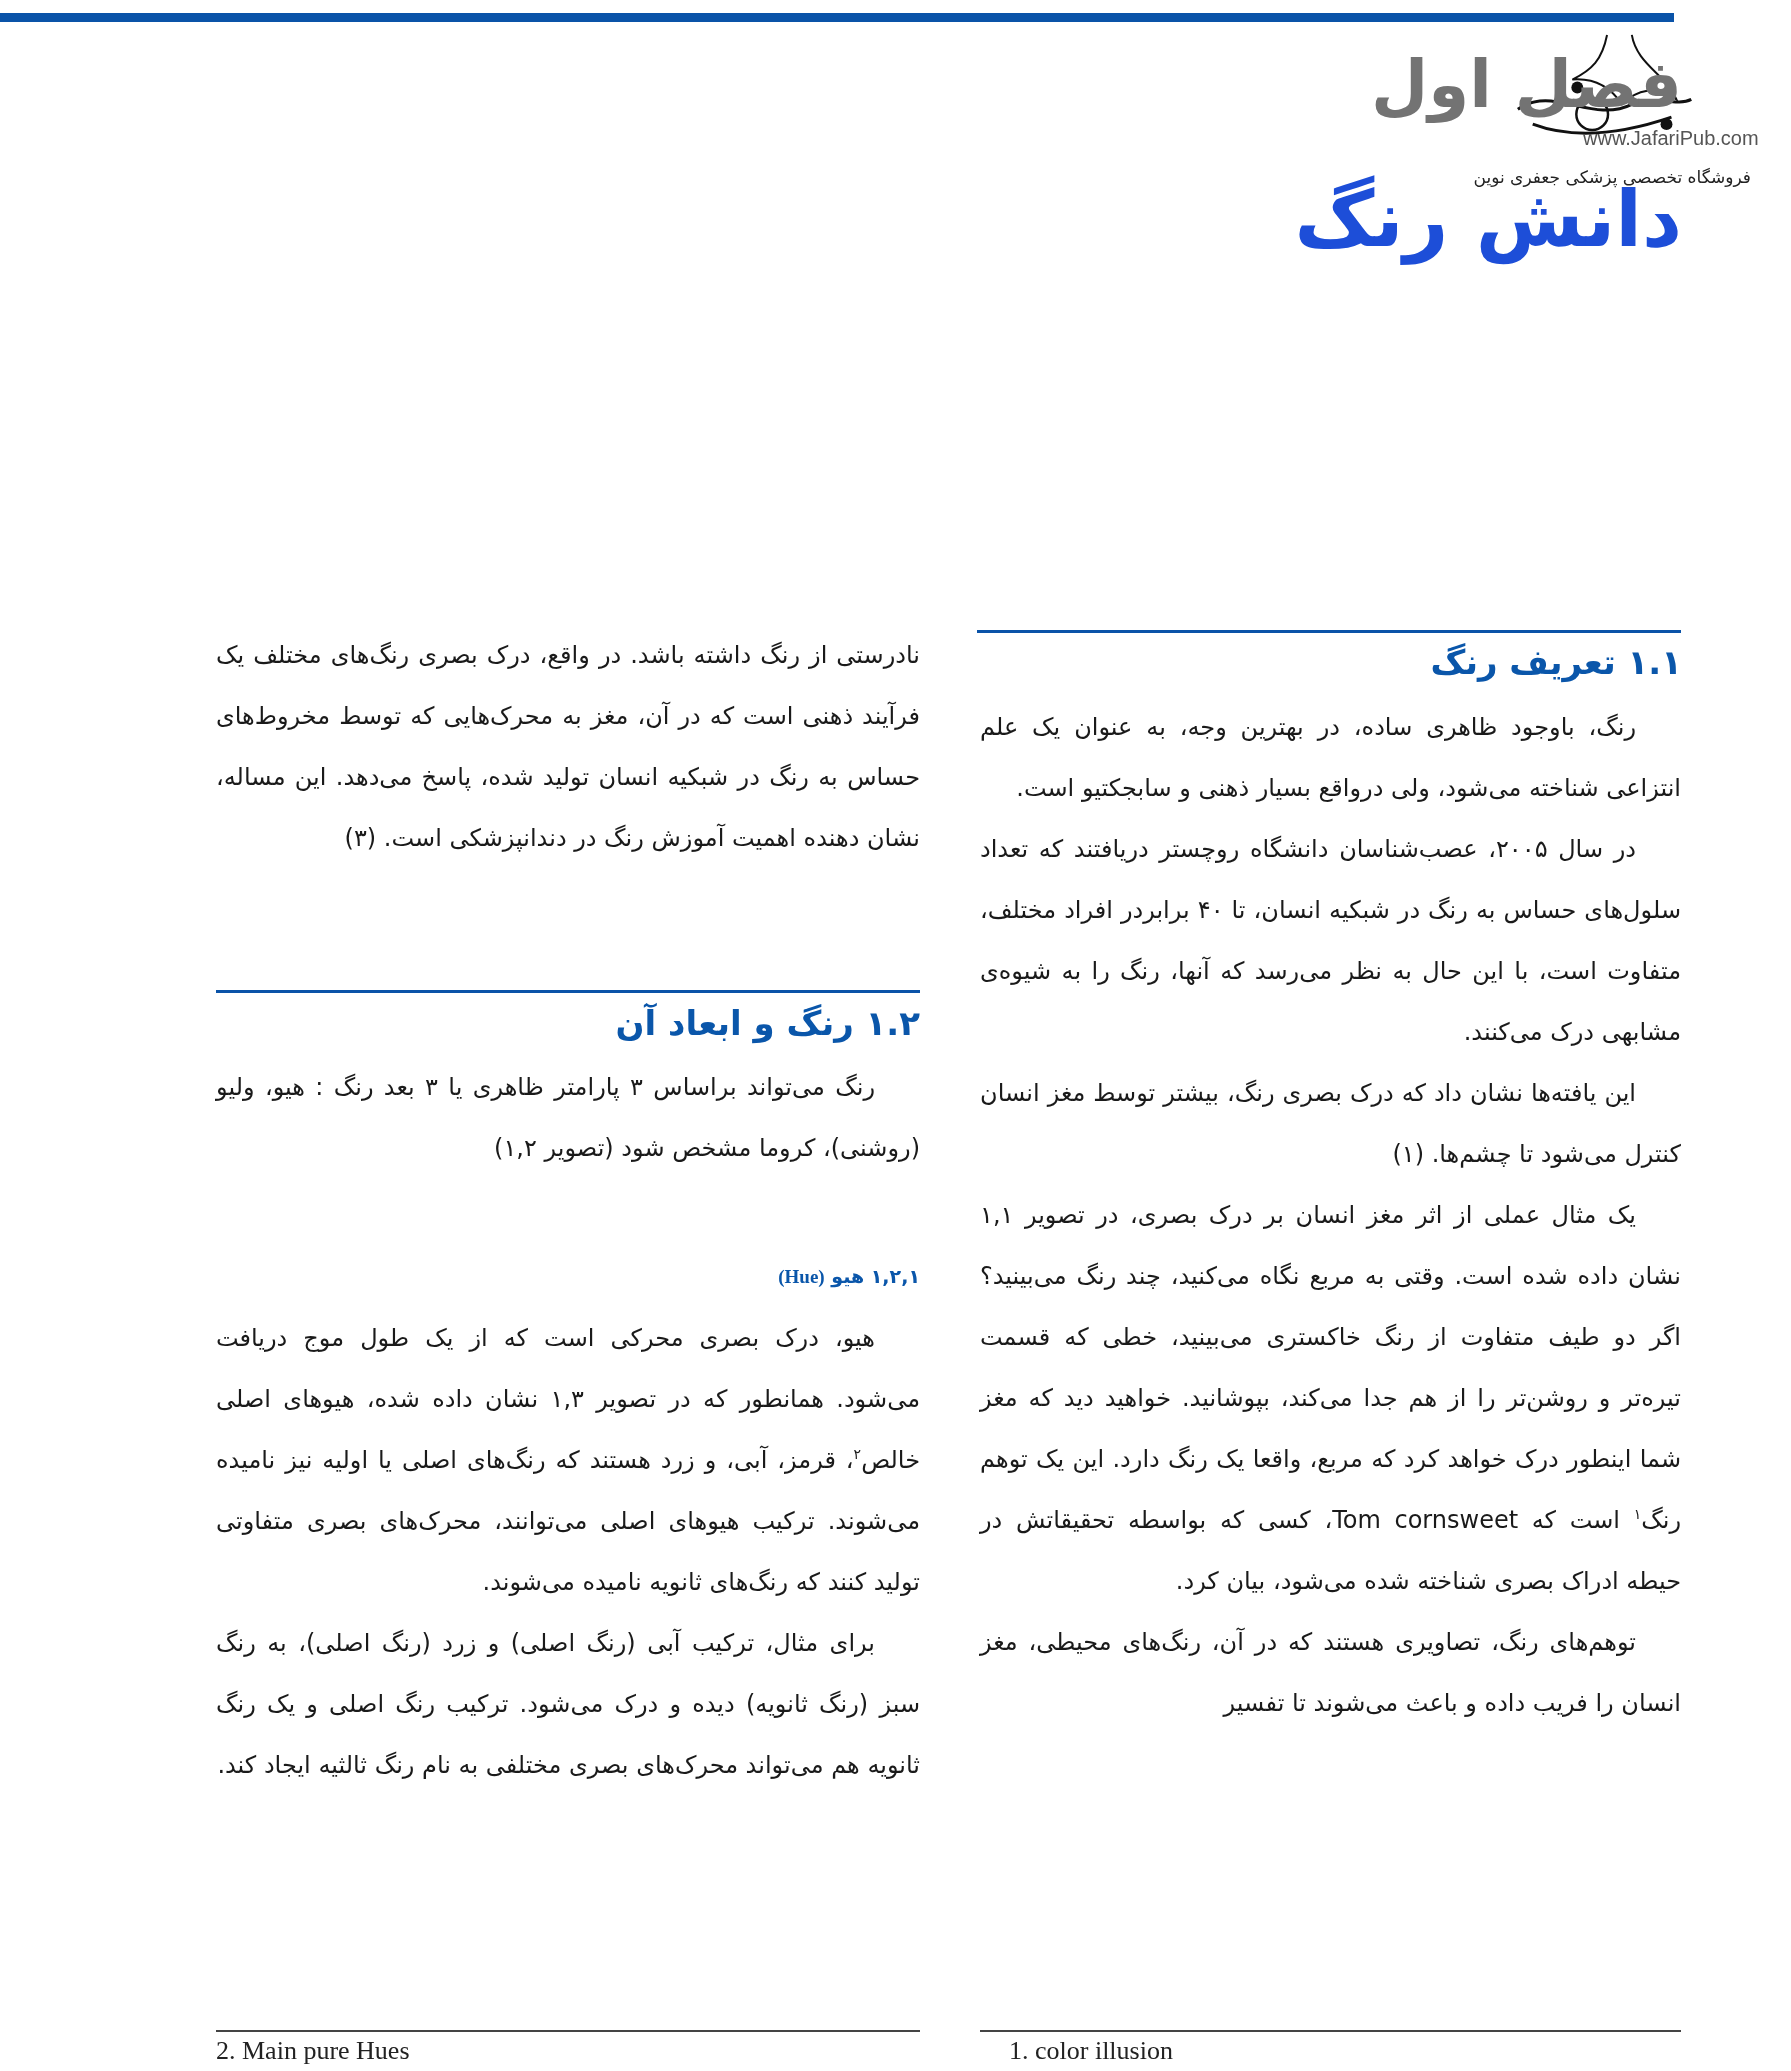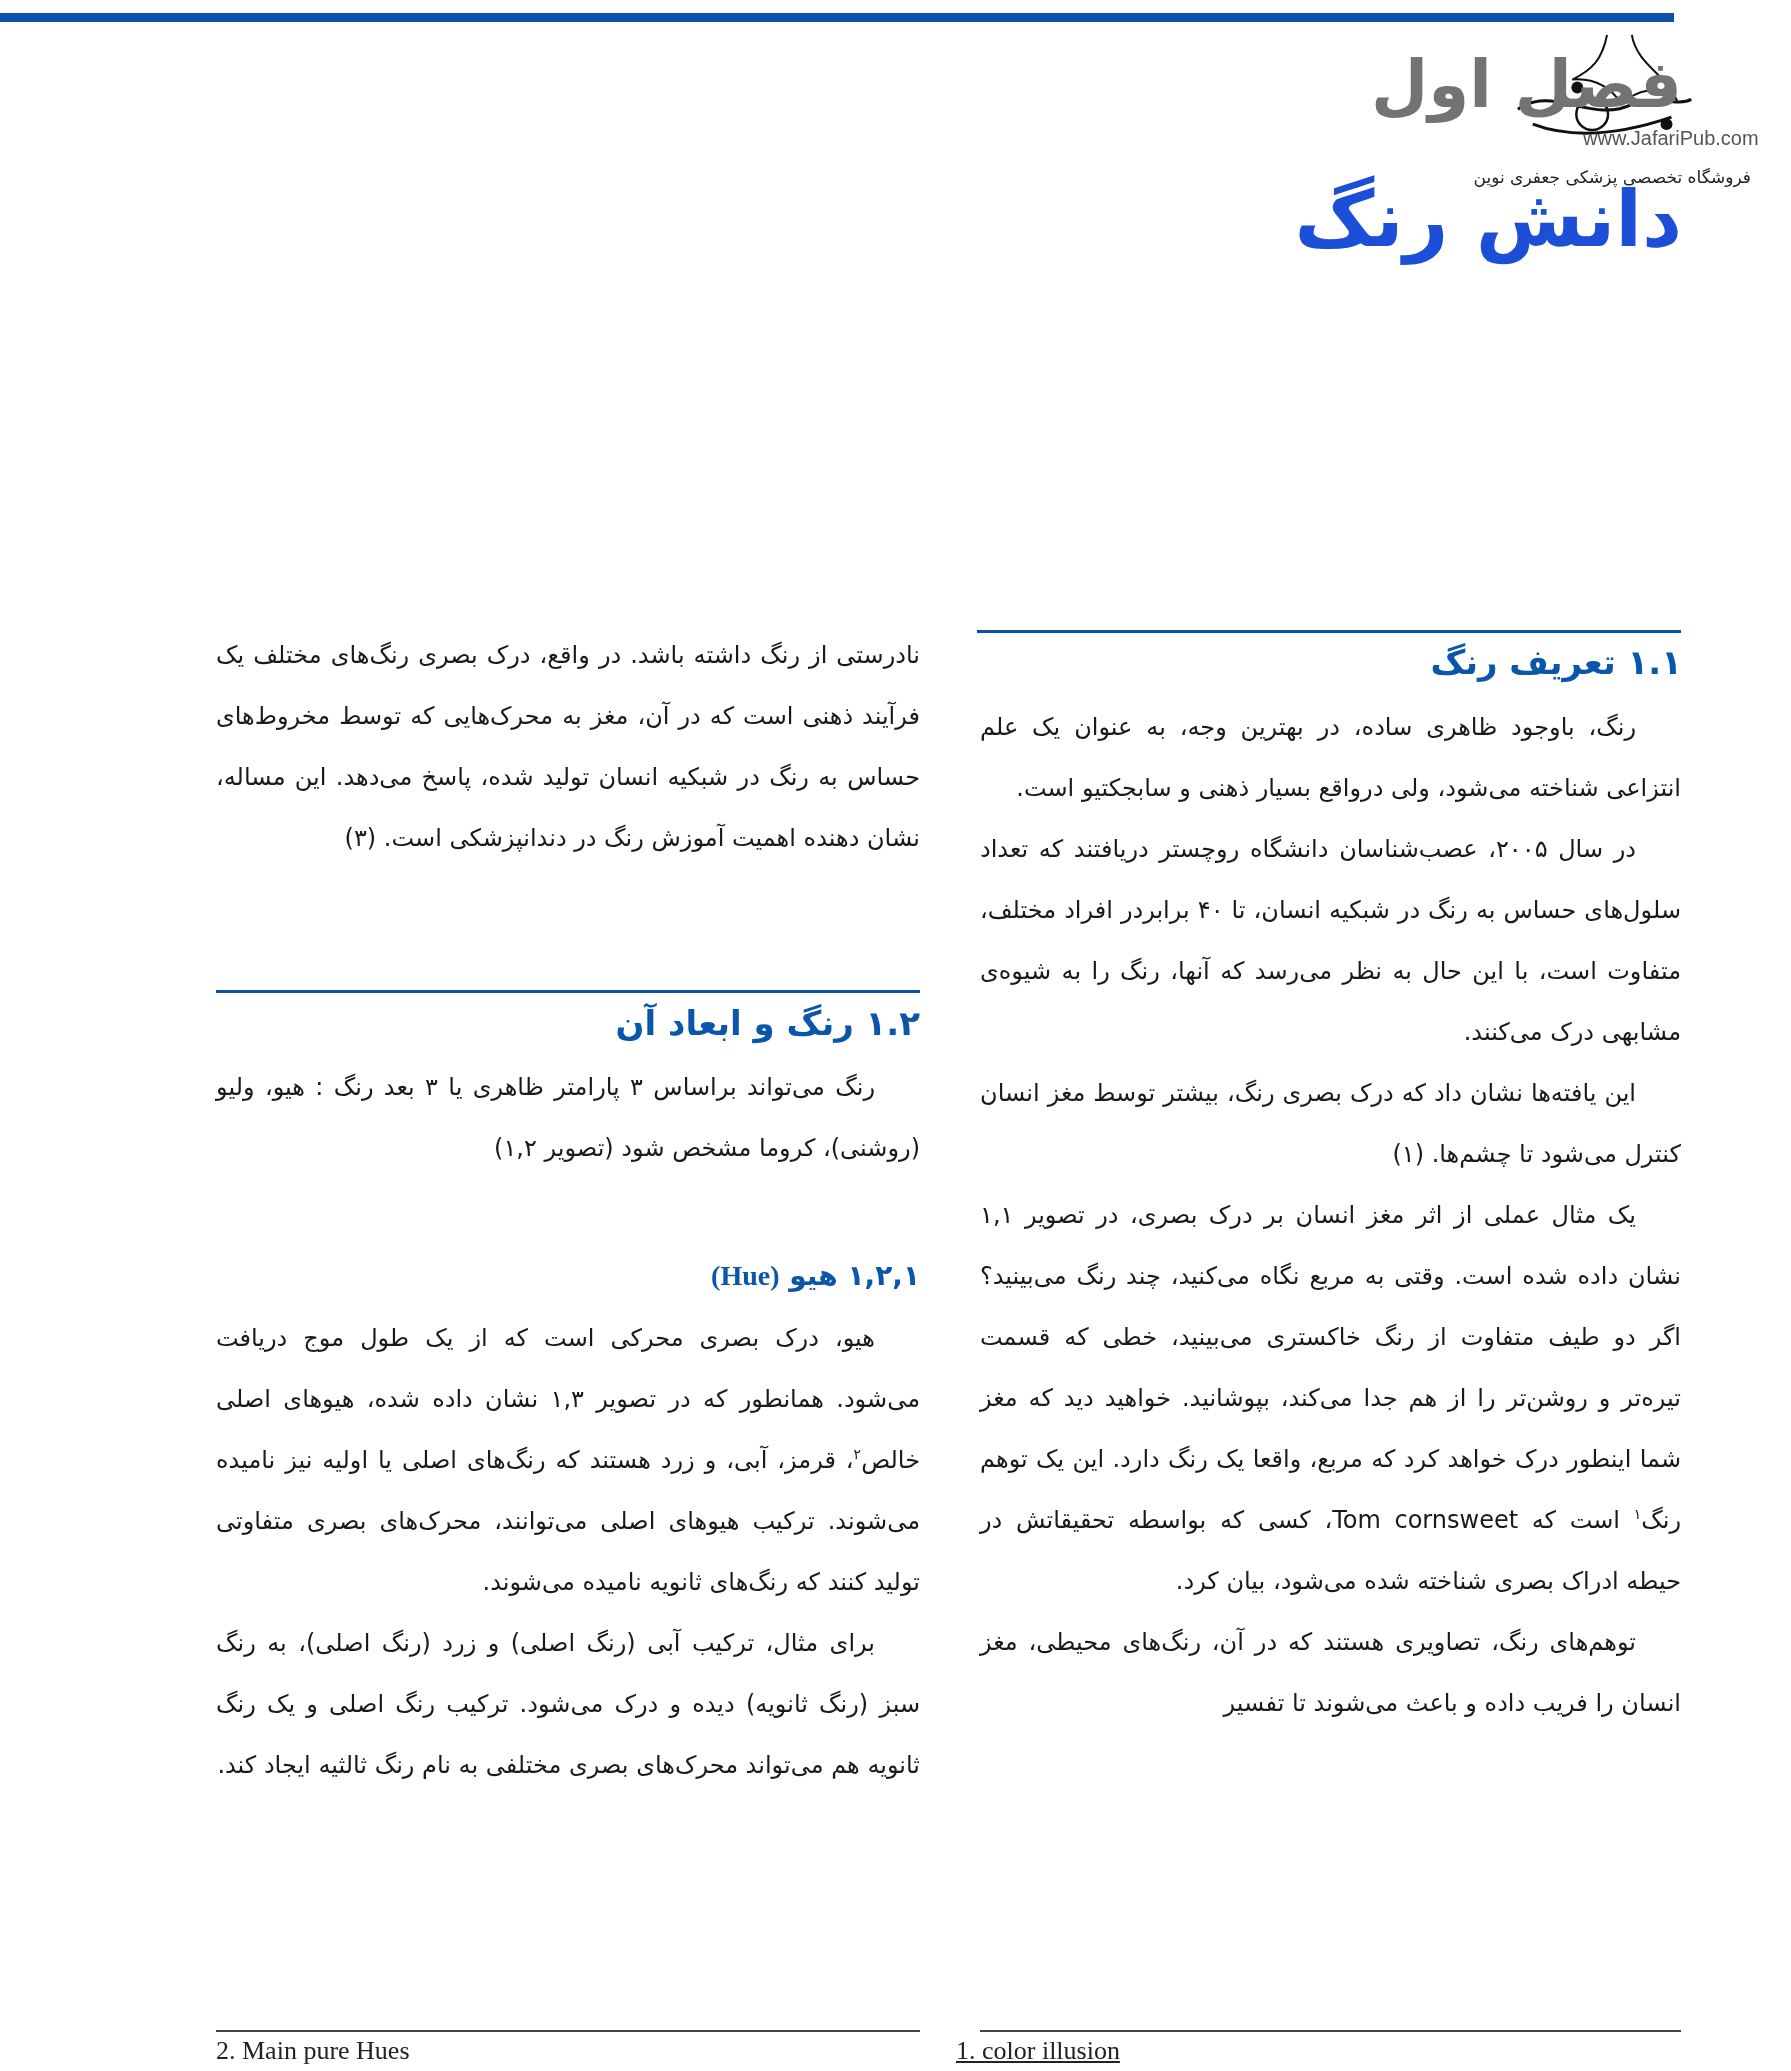--- a/index.html
+++ b/index.html
@@ -16,21 +16,21 @@
                font-family:"DejaVu Sans", sans-serif; white-space:nowrap; }
   .chapter-title { position:absolute; right:109px; top:169px; font-size:78px; font-weight:bold;
                    color:#1d4ed8; direction:rtl; line-height:100px; white-space:nowrap;
                    font-family:"DejaVu Sans", sans-serif; }
   .col { position:absolute; direction:rtl; text-align:justify; }
   .col-right { left:980px; width:701px; }
   .col-left { left:216px; width:704px; }
   .divider { position:absolute; height:3px; background:#0a53a8; }
   .sec-head { position:absolute; direction:rtl; color:#0a56aa; font-weight:bold; font-size:34px;
               line-height:50px; white-space:nowrap; font-family:"DejaVu Sans", sans-serif; }
-  .sub-head { position:absolute; direction:rtl; color:#0a56aa; font-weight:bold; font-size:28px;
+  .sub-head { position:absolute; direction:rtl; color:#0a56aa; font-weight:bold; font-size:19px;
               line-height:44px; white-space:nowrap; font-family:"DejaVu Sans", sans-serif; }
   .para { font-size:24px; line-height:61px; margin:0; text-align:justify; text-align-last:right; }
   .para.indent { text-indent:45px; }
   .fn-line { position:absolute; height:2px; background:#444; top:2030px; }
   .fn-text { position:absolute; top:2036px; font-size:26px; font-family:"Liberation Serif", serif;
              color:#222; direction:ltr; white-space:nowrap; }
   sup { font-size:14px; line-height:0; }
   .latin { font-family:"Liberation Serif", serif; }
 </style>
 </head>
@@ -58,21 +58,21 @@
 
 <div class="col col-right" style="top:697px;">
   <p class="para indent">رنگ، باوجود ظاهری ساده، در بهترین وجه، به عنوان یک علم انتزاعی شناخته می‌شود، ولی درواقع بسیار ذهنی و سابجکتیو است.</p>
   <p class="para indent">در سال ۲۰۰۵، عصب‌شناسان دانشگاه روچستر دریافتند که تعداد سلول‌های حساس به رنگ در شبکیه انسان، تا ۴۰ برابردر افراد مختلف، متفاوت است، با این حال به نظر می‌رسد که آنها، رنگ را به شیوه‌ی مشابهی درک می‌کنند.</p>
   <p class="para indent">این یافته‌ها نشان داد که درک بصری رنگ، بیشتر توسط مغز انسان کنترل می‌شود تا چشم‌ها. (۱)</p>
   <p class="para indent"><span>یک مثال عملی از اثر مغز انسان بر درک بصری، در تصویر ۱,۱ نشان داده شده است. وقتی به مربع نگاه می‌کنید، چند رنگ می‌بینید؟ اگر دو طیف متفاوت از رنگ خاکستری می‌بینید، خطی که قسمت تیره‌تر و روشن‌تر را از هم جدا می‌کند، بپوشانید. خواهید دید که مغز شما اینطور درک خواهد کرد که مربع، واقعا یک رنگ دارد. این یک توهم رنگ</span><sup>۱</sup> <span>است که Tom cornsweet، کسی که بواسطه تحقیقاتش در حیطه ادراک بصری شناخته شده می‌شود، بیان کرد.</span></p>
   <p class="para indent">توهم‌های رنگ، تصاویری هستند که در آن، رنگ‌های محیطی، مغز انسان را فریب داده و باعث می‌شوند تا تفسیر</p>
 </div>
 
 <div class="fn-line" style="left:980px; width:701px;"></div>
-<div class="fn-text" style="left:956px;text-decoration:underline;">1. color illusion</div>
+<div class="fn-text" style="left:1009px;">1. color illusion</div>
 
 <div class="col col-left" style="top:625px;">
   <p class="para">نادرستی از رنگ داشته باشد. در واقع، درک بصری رنگ‌های مختلف یک فرآیند ذهنی است که در آن، مغز به محرک‌هایی که توسط مخروط‌های حساس به رنگ در شبکیه انسان تولید شده، پاسخ می‌دهد. این مساله، نشان دهنده اهمیت آموزش رنگ در دندانپزشکی است. (۳)</p>
 </div>
 
 <div class="divider" style="left:216px; top:990px; width:704px;"></div>
 <div class="sec-head" style="right:871px; top:998px;">۱.۲ رنگ و ابعاد آن</div>
 <div class="col col-left" style="top:1057px;">
   <p class="para indent">رنگ می‌تواند براساس ۳ پارامتر ظاهری یا ۳ بعد رنگ : هیو، ولیو (روشنی)، کروما مشخص شود (تصویر ۱,۲)</p>
 </div>

